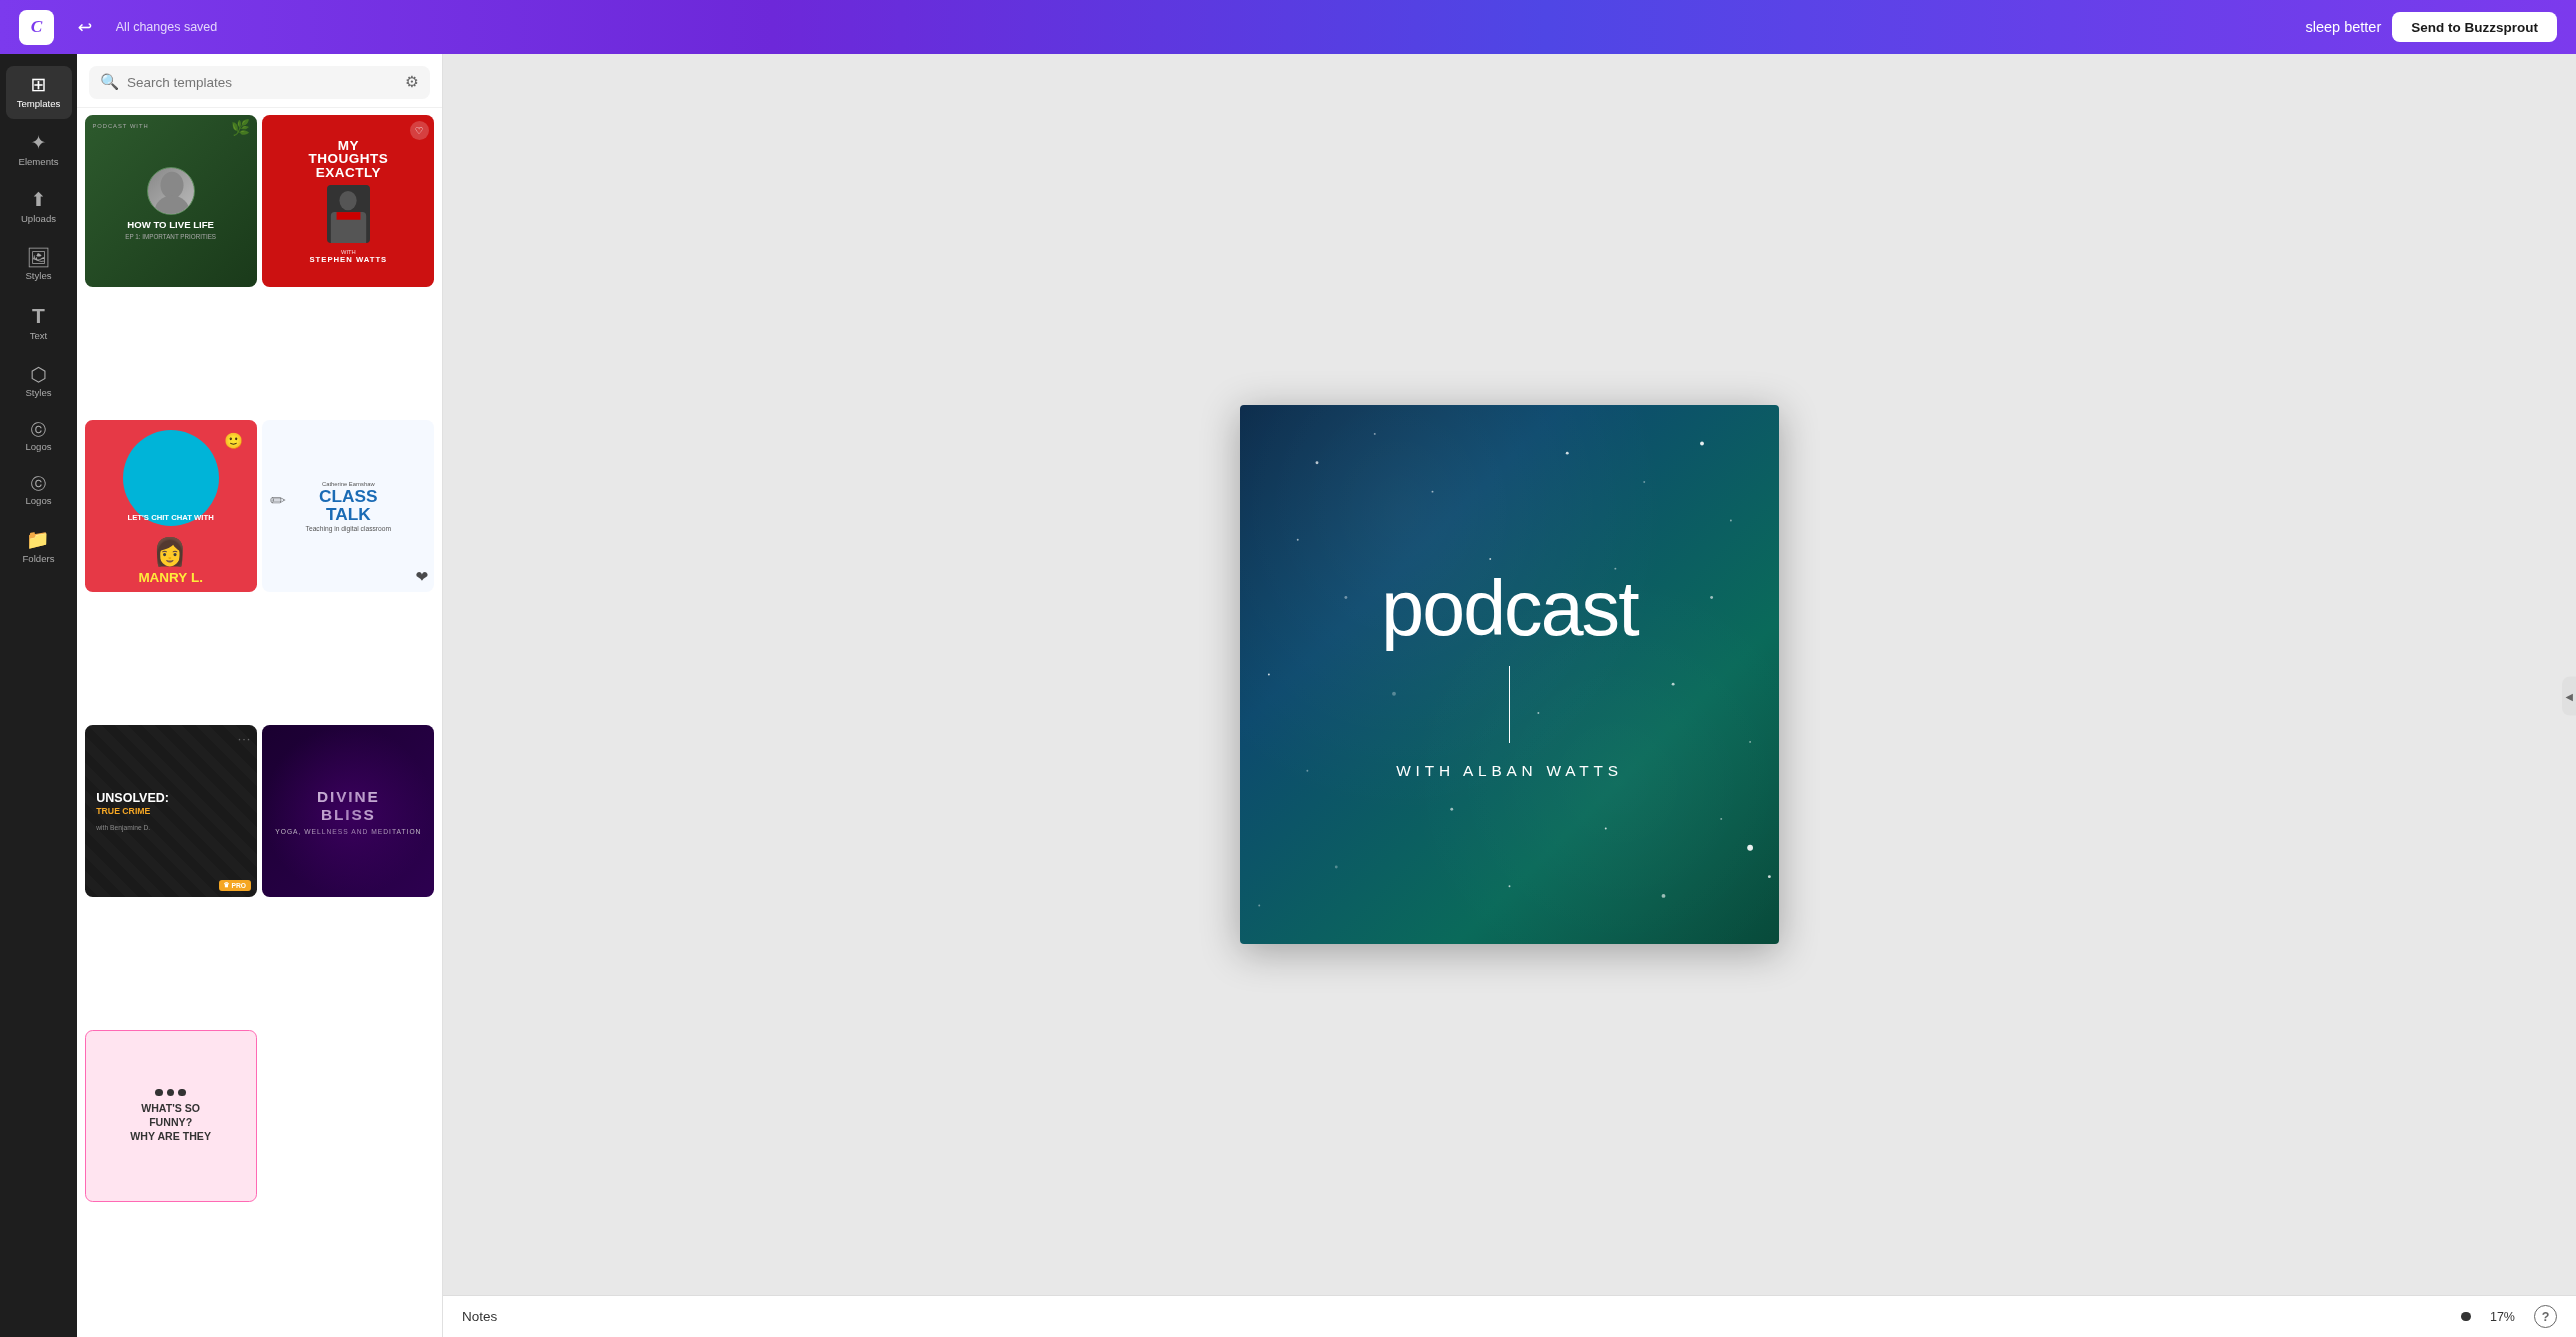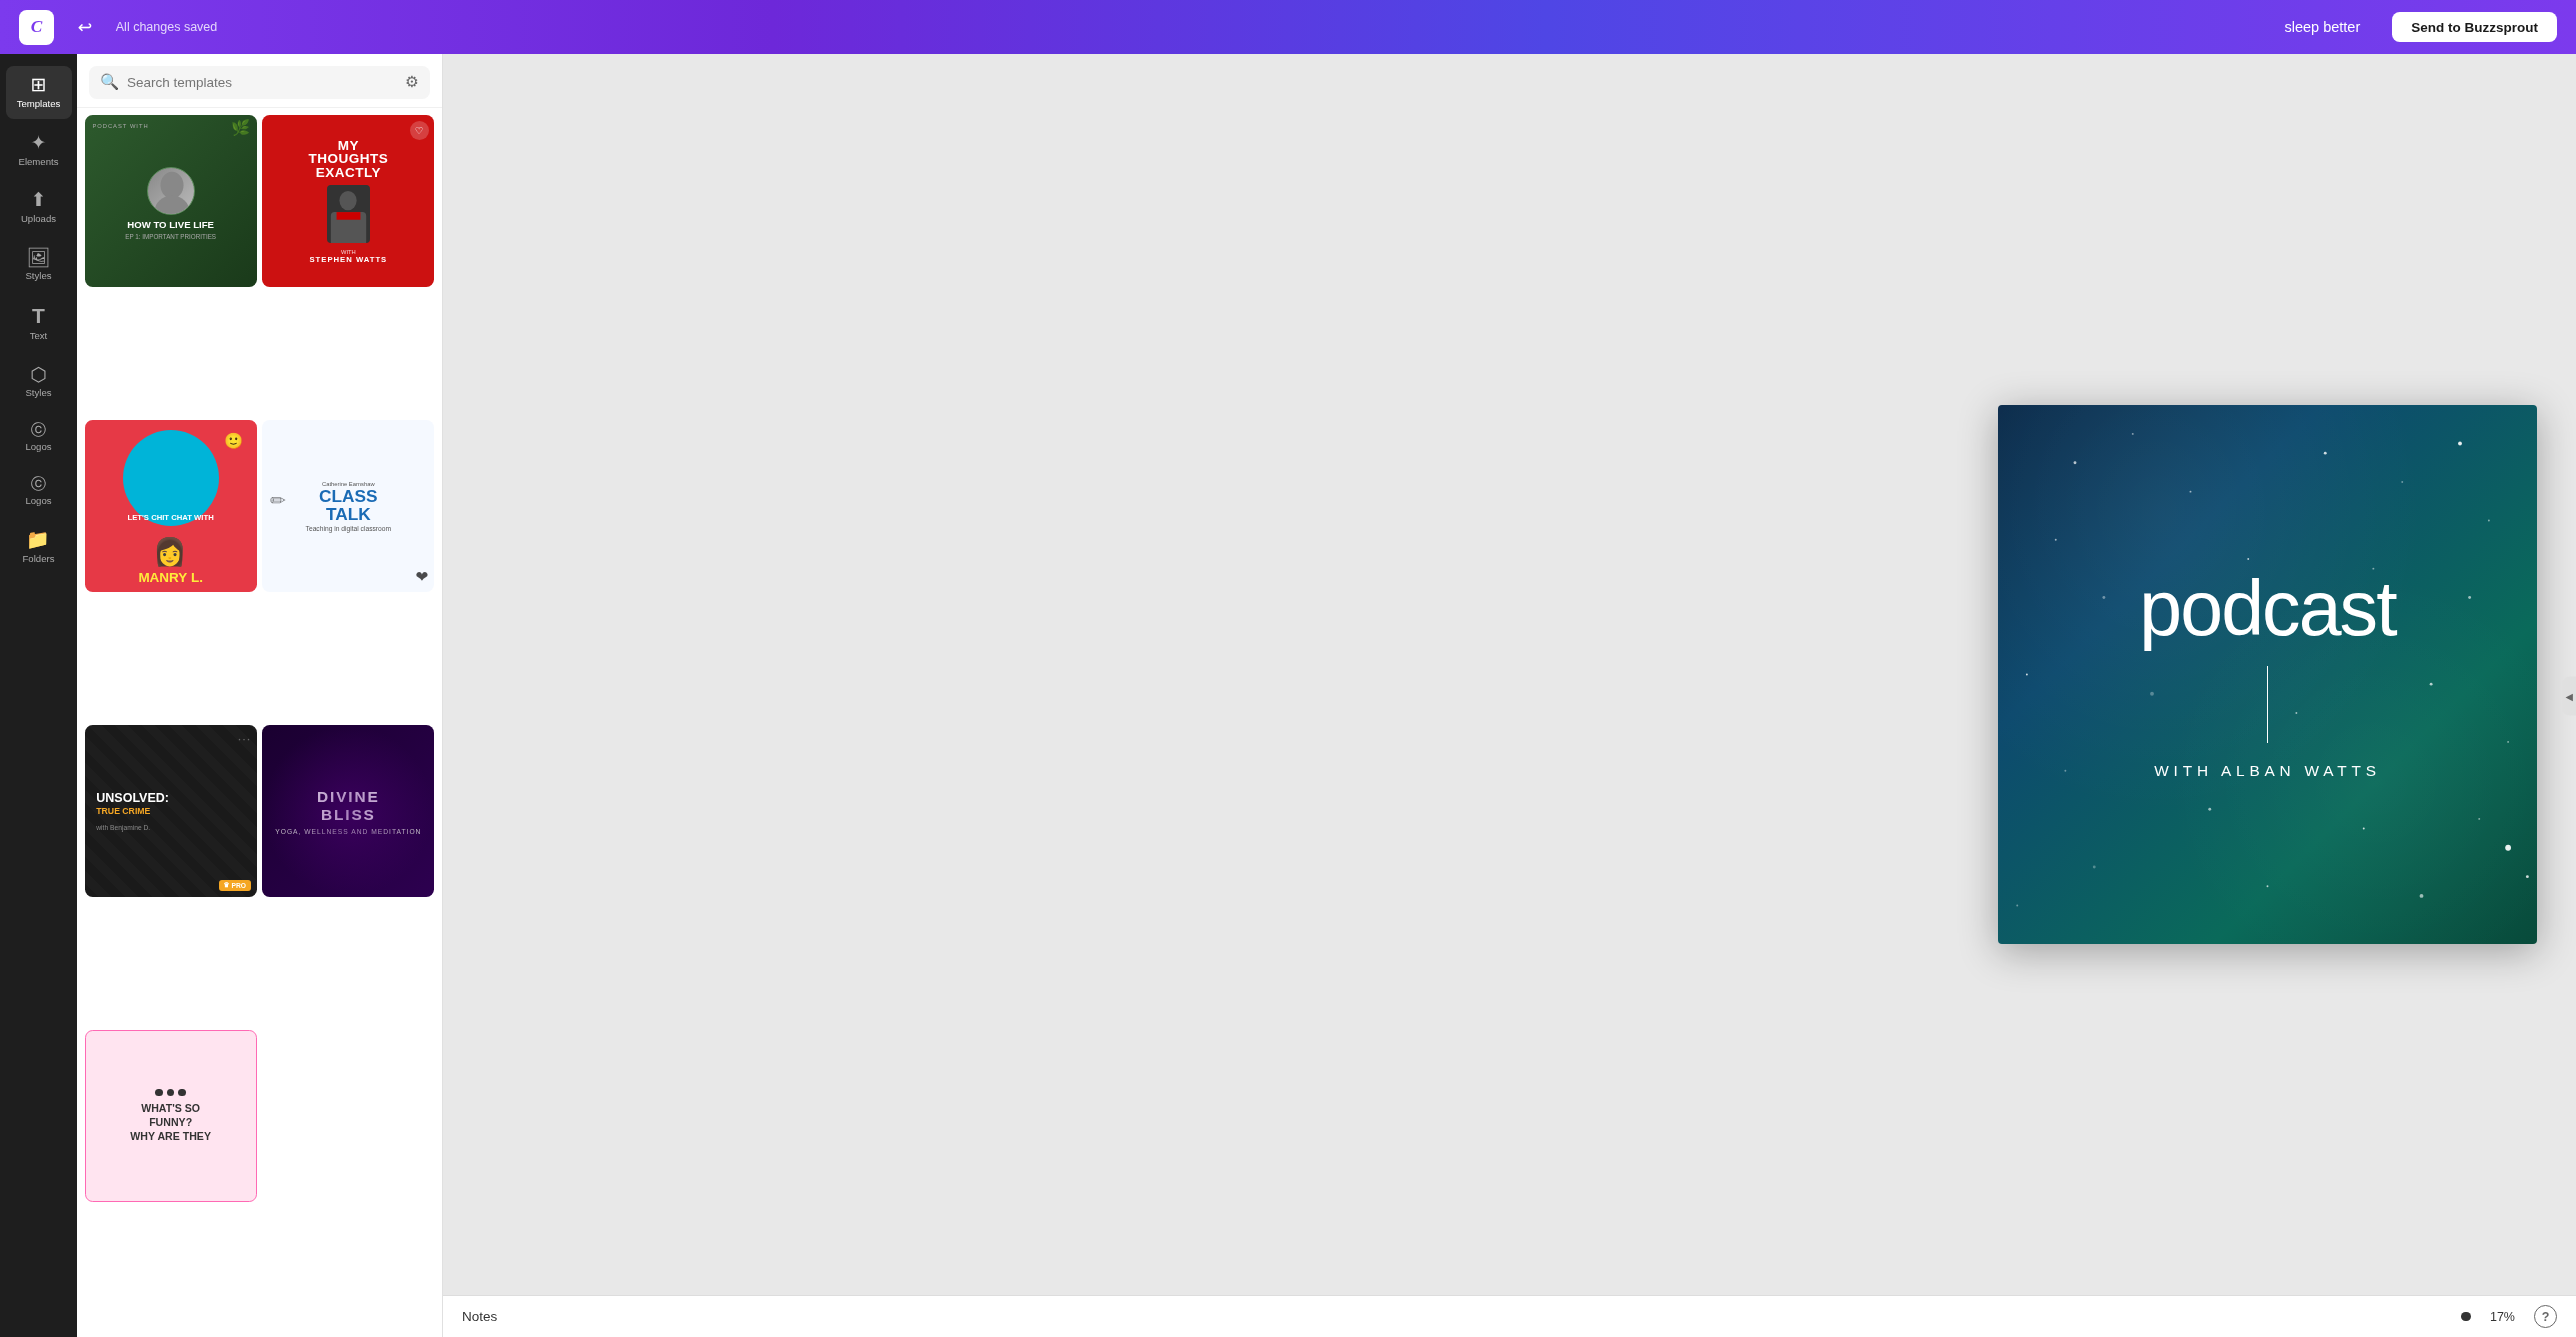--- a/index.html
+++ b/index.html
@@ -20,21 +20,21 @@
     .canva-logo-mark {
       width: 35px; height: 35px; background: white; border-radius: 7.7px;
       display: flex; align-items: center; justify-content: center;
       font-weight: 900; color: #7c3aed; font-size: 17.3px; font-style: italic;
     }
     .header-undo {
       width: 31px; height: 31px; background: transparent; border: none; cursor: pointer;
       display: flex; align-items: center; justify-content: center; color: white; font-size: 17.3px;
     }
     .header-saved { color: rgba(255,255,255,0.8); font-size: 12.5px; }
-    .header-right { display: flex; align-items: center; gap: 32px; }
+    .header-right { display: flex; align-items: center; gap: 11px; }
     .header-project-name { color: white; font-size: 14.5px; font-weight: 500; }
     .btn-send {
       background: white; color: #1a1a1a; border: none; border-radius: 7.7px;
       padding: 7.7px 19px; font-size: 13.5px; font-weight: 600; cursor: pointer;
     }
 
     
     .main-layout {
       display: flex;
       flex: 1;
@@ -202,21 +202,21 @@
       background: #e8e8e8;
       display: flex;
       flex-direction: column;
       position: relative;
       overflow: hidden;
     }
     .canvas-scroll {
       flex: 1;
       display: flex;
       align-items: center;
-      justify-content: flex-end;
+      justify-content: center;
       padding: 39px;
       overflow: auto;
     }
 
     
     .podcast-canvas {
       width: 539px;
       height: 539px;
       background: linear-gradient(135deg, #0a2a4a 0%, #0d4a6e 30%, #0a6a5a 70%, #084a3a 100%);
       border-radius: 3.9px;

